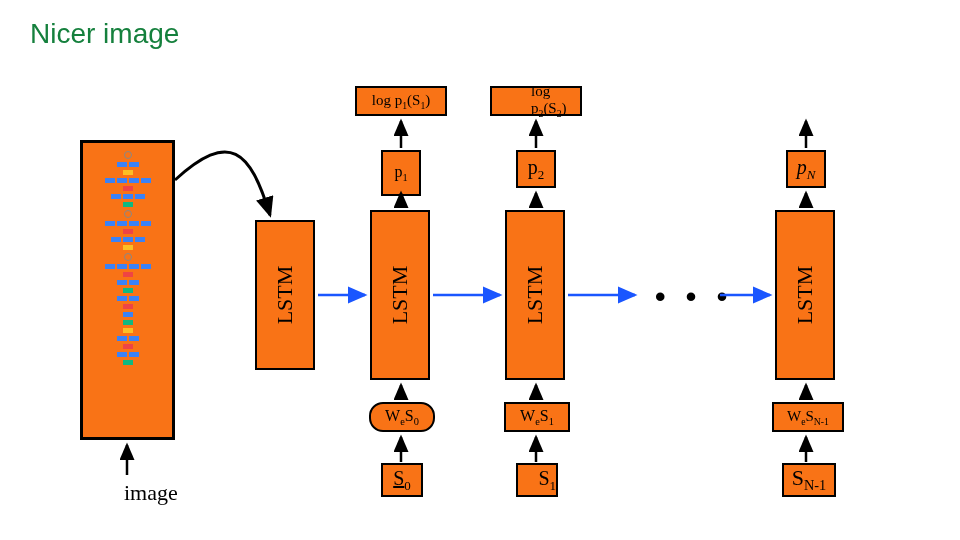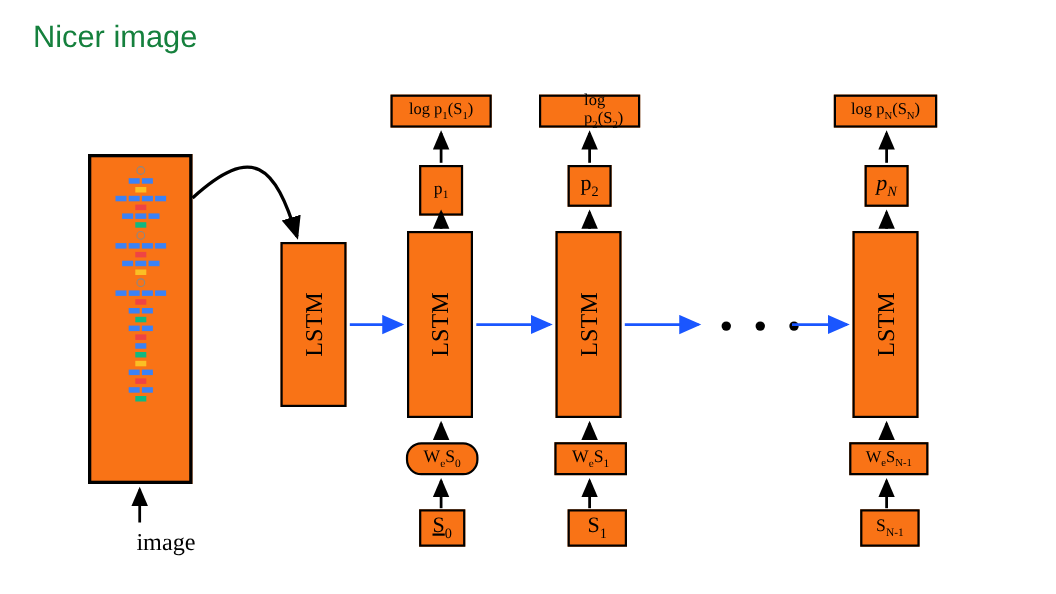--- a/index.html
+++ b/index.html
@@ -87,22 +87,22 @@
   .lp2 { left: 490px; top: 6px;  width: 92px; height: 30px; font-size:15px;padding-left:39px; }
   .lpN { left: 758px; top: 6px;  width: 94px; height: 30px; font-size:15px; }
 
   
   .we1 { left: 369px; top: 322px; width: 66px; height: 30px; font-size:16px;border-radius:14px; }
   .we2 { left: 504px; top: 322px; width: 66px; height: 30px; font-size:16px; }
   .weN { left: 772px; top: 322px; width: 72px; height: 30px; font-size:15px; }
 
   
   .s0 { left: 381px; top: 383px; width: 42px; height: 34px; font-size:20px;text-decoration:underline; }
-  .s1 { left: 516px; top: 383px; width: 54px; height: 34px; font-size:20px; }
-  .sN { left: 782px; top: 383px; width: 54px; height: 34px; font-size:16px; }
+  .s1 { left: 516px; top: 383px; width: 42px; height: 34px; font-size:20px;justify-content:flex-end; }
+  .sN { left: 782px; top: 383px; width: 54px; height: 34px; font-size:22px; }
 
   .sub { font-size: 0.65em; vertical-align: sub; }
 
   
   svg.arrows {
     position: absolute;
     inset: 0;
     width: 100%;
     height: 100%;
     pointer-events: none;
@@ -240,23 +240,20 @@
     </div>
   <div class="box pN">
       <span><span>p</span><span class="sub">N</span></span>
     </div>
 
   <div class="box lp1">
       <span><span>log p</span><span class="sub">1</span><span>(S</span><span class="sub">1</span><span>)</span></span>
     </div>
   <div class="box lp2">
       <span><span>log p</span><span class="sub">2</span><span>(S</span><span class="sub">2</span><span>)</span></span>
-    </div>
-  <div class="box lpN">
-      <span><span>log p</span><span class="sub">N</span><span>(S</span><span class="sub">N</span><span>)</span></span>
     </div>
 
   <div class="box we1">
       <span><span>W</span><span class="sub">e</span><span>S</span><span class="sub">0</span></span>
     </div>
   <div class="box we2">
       <span><span>W</span><span class="sub">e</span><span>S</span><span class="sub">1</span></span>
     </div>
   <div class="box weN">
       <span><span>W</span><span class="sub">e</span><span>S</span><span class="sub">N-1</span></span>

